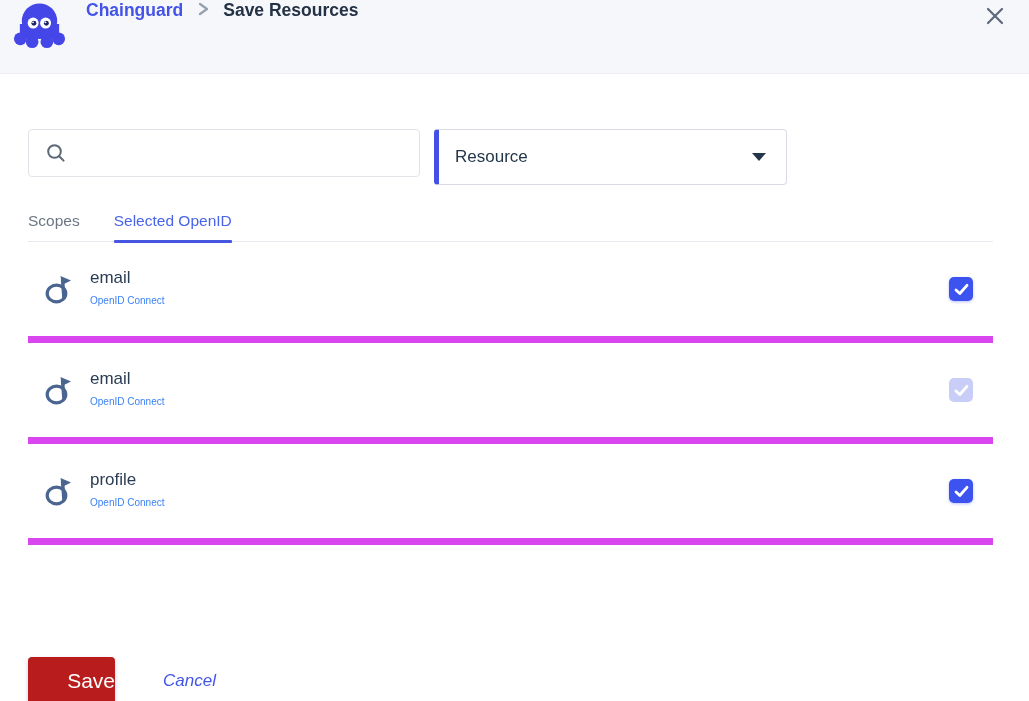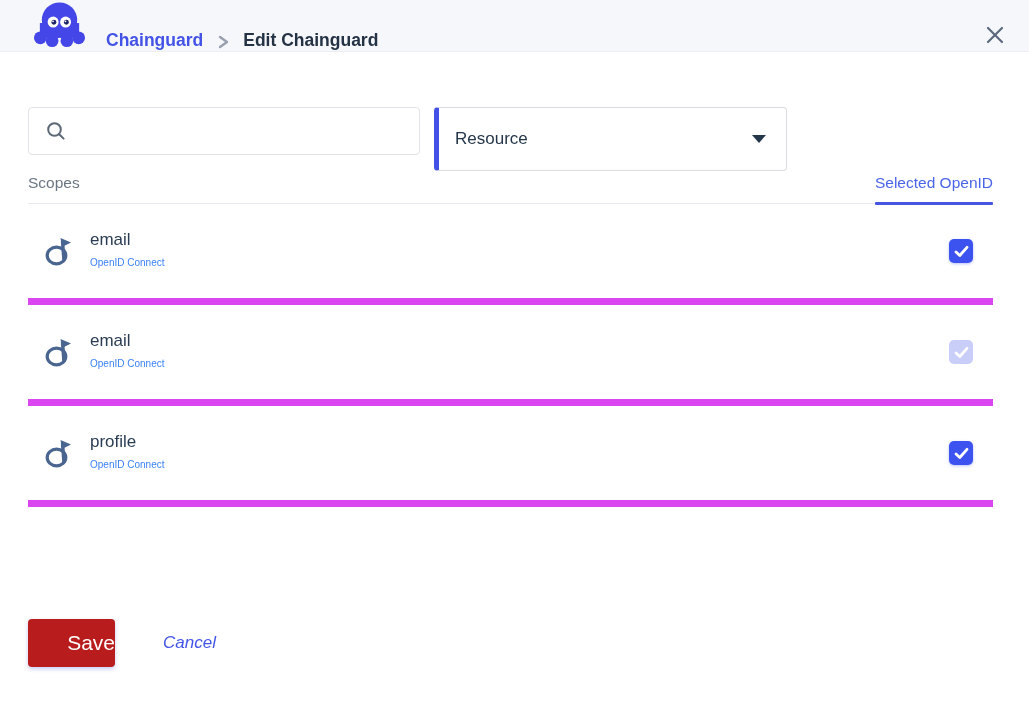--- a/index.html
+++ b/index.html
@@ -1,23 +1,23 @@
 <!DOCTYPE html>
 <html><head>
 <meta charset="utf-8">
 <style>
   * { margin: 0; padding: 0; box-sizing: border-box; }
   html, body { width: 1029px; height: 701px; background: #ffffff;
     font-family: "Liberation Sans", sans-serif; overflow: hidden; }
 
   
   .topbar {
-    height: 52px; display: flex; align-items: flex-end;
+    height: 74px; display: flex; align-items: flex-start;
     background: #f6f7fb; border-bottom: 1px solid #eceef4;
-    padding-left: 32px;
+    padding-left: 12px;
   }
   .logo { width: 55px; height: 52px; display: inline-flex; margin-right: 19px; }
   .brand { font-size: 17.5px; font-weight: 700; color: #4353e8; text-decoration: none; cursor: pointer; }
   .crumb-sep { display: inline-flex; margin: 0 13px; }
   .page-title { font-size: 17.5px; font-weight: 700; color: #233244; }
   .close-btn { margin-left: auto; margin-right: 18px; background: none; border: none;
     width: 32px; height: 32px; display: inline-flex; align-items: center; justify-content: center; cursor: pointer; }
 
   
   main { padding: 0 36px 0 28px; }
@@ -26,29 +26,29 @@
   .searchbox {
     width: 392px; height: 48px; background: #fff;
     border: 1px solid #e0e3e8; border-radius: 4px;
     display: flex; align-items: center; padding: 0 12px 0 16px;
   }
   .searchbox .s-icon { display: inline-flex; margin-right: 10px; }
   .searchbox input { border: 0; outline: 0; flex: 1; height: 100%;
     font-size: 16px; color: #233244; font-family: "Liberation Sans", sans-serif; background: transparent; }
 
   .select {
-    width: 353px; height: 64px; background: #fff;
+    width: 353px; height: 56px; background: #fff;
     border: 1px solid #d8dce2; border-left: 5px solid #4350e6; border-radius: 4px;
     display: flex; align-items: center; padding: 0 20px 0 16px; cursor: pointer;
   }
   .select .sel-label { flex: 1; font-size: 17px; color: #24364a; }
   .select .caret { display: inline-flex; }
 
   
-  .tabs { margin-top: 2px; display: flex; gap: 34px; border-bottom: 1px solid #e7e9ee; justify-content: space-between; }
+  .tabs { margin-top: 26px; display: flex; gap: 34px; border-bottom: 1px solid #e7e9ee; }
   .tab { font-size: 15.5px; line-height: 19px; color: #6b7682;
     padding-bottom: 11px; position: relative; cursor: pointer; }
   .tab.active { color: #4964e8; }
   .tab.active::after { content: ""; position: absolute; left: 0; right: 0; bottom: -2px;
     height: 3px; background: #4756e0; border-radius: 1px; }
 
   
   .scope-list { list-style: none; }
   .scope-row { height: 101px; display: flex; align-items: center; border-bottom: 7px solid #d946ef; }
   .scope-icon { display: inline-flex; margin-left: 16px; width: 30px; }
@@ -88,21 +88,21 @@
       <circle cx="21.4" cy="22.2" r="0.9" fill="#ffffff"></circle>
       <circle cx="34.1" cy="22.2" r="0.9" fill="#ffffff"></circle>
     </svg>
   </span>
   <a class="brand">Chainguard</a>
   <span class="crumb-sep">
     <svg width="14" height="18" viewBox="0 0 14 18" aria-hidden="true">
       <polyline points="4,4 11,9 4,14" fill="none" stroke="#96a0ae" stroke-width="2.3" stroke-linecap="round" stroke-linejoin="round"></polyline>
     </svg>
   </span>
-  <h1 class="page-title">Edit Chainguard</h1>
+  <h1 class="page-title">Save Resources</h1>
   <button class="close-btn" aria-label="Close">
     <span style="display:inline-flex;">
       <svg width="20" height="20" viewBox="0 0 20 20" aria-hidden="true">
         <line x1="3" y1="3" x2="17" y2="17" stroke="#5d6a7d" stroke-width="2.2" stroke-linecap="round"></line>
         <line x1="17" y1="3" x2="3" y2="17" stroke="#5d6a7d" stroke-width="2.2" stroke-linecap="round"></line>
       </svg>
     </span>
   </button>
 </header>
 

